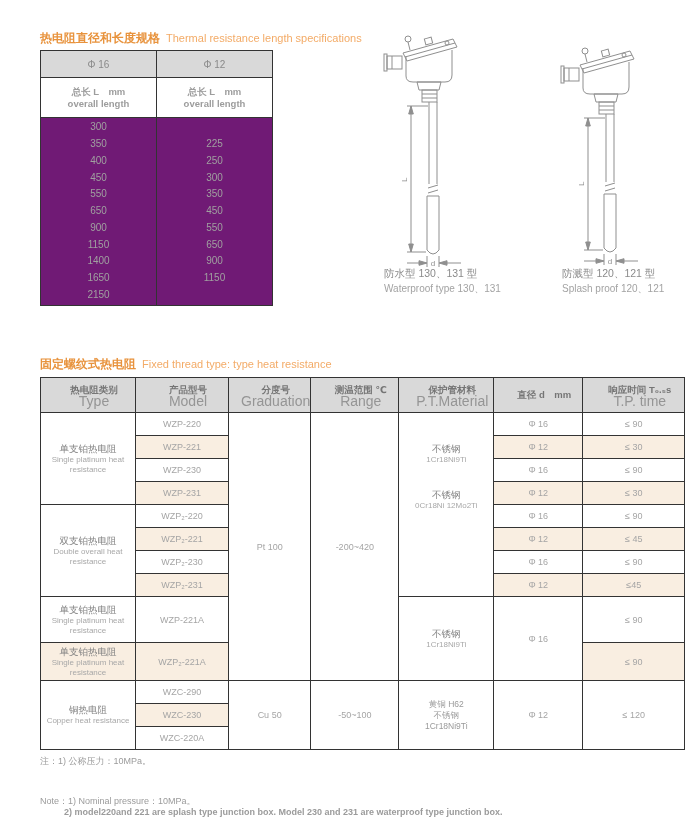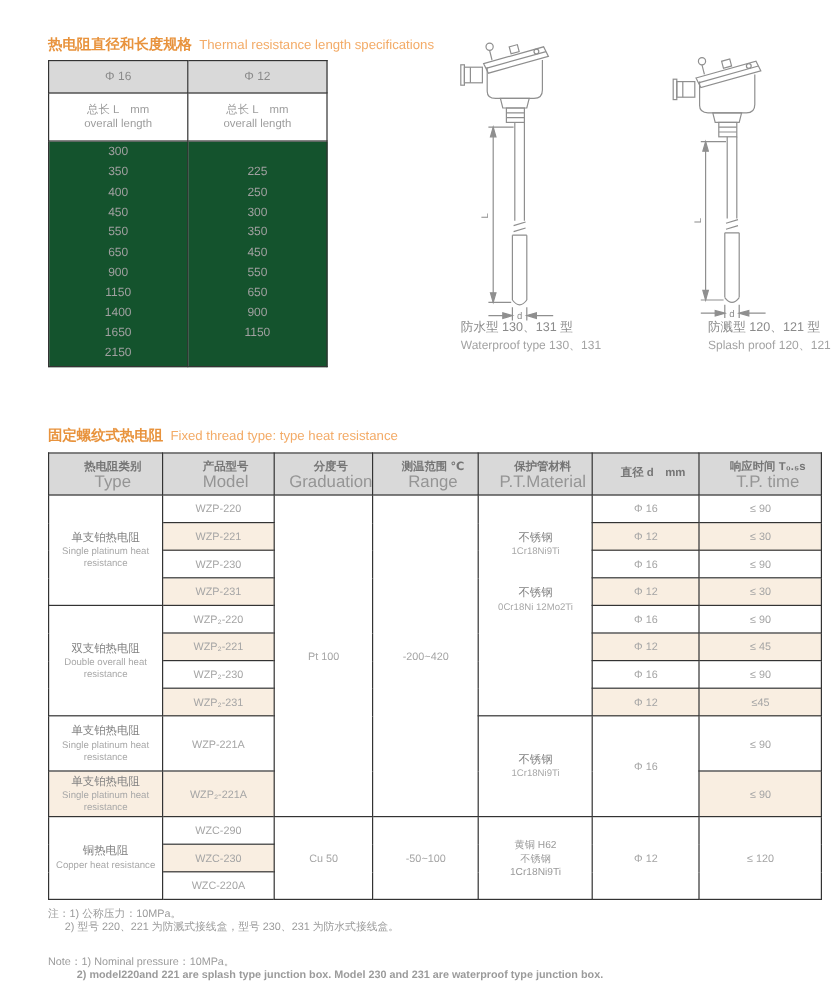--- a/index.html
+++ b/index.html
@@ -12,22 +12,22 @@
   
   .sec-title{position:absolute;left:40px;white-space:nowrap;}
   .sec-title .tzh{color:#e8933d;font-weight:bold;font-size:12px;}
   .sec-title .ten{color:#f3ab67;font-size:11px;margin-left:6px;}
 
   
   table{border-collapse:collapse;table-layout:fixed;}
   .t1{position:absolute;left:40px;top:50px;}
   .t1 td{border:1px solid #333;width:115px;text-align:center;vertical-align:middle;padding:0;}
   .t1 .hrow td{height:26px;background:#d9d9d9;color:#8a8a8a;font-size:10px;}
-  .t1 .srow td{height:39px;background:#fff;color:#9d9d9d;font-size:9.5px;line-height:12px;}
-  .t1 .brow td{height:187px;background:#14532d;}
+  .t1 .srow td{height:39px;background:#fff;color:#9d9d9d;font-size:9.5px;line-height:12px;font-weight:bold;}
+  .t1 .brow td{height:187px;background:#701a75;}
   .t1 .vals{white-space:pre-line;font-size:10px;line-height:16.8px;color:#a0a0a0;}
 
   
   .probe{position:absolute;}
   .probe text{fill:#8f8f8f;font-size:8px;font-family:"Liberation Sans","DejaVu Sans",sans-serif;}
   .cap{position:absolute;font-size:10.5px;color:#8b8b8b;line-height:15px;white-space:nowrap;}
   .cap .cen{font-size:10px;color:#a3a3a3;}
 
   
   .t2{position:absolute;left:40px;top:377px;}
@@ -177,21 +177,21 @@
     <polygon points="44,223 36,220.7 36,225.3"></polygon>
     <polygon points="56,223 64,220.7 64,225.3"></polygon>
     <text x="50" y="226" text-anchor="middle" stroke="none">d</text>
   </g>
 </svg>
 
 <div class="cap" style="left:384px;top:266px;">
   <div>防水型 130、131 型</div>
   <div class="cen">Waterproof type 130、131</div>
 </div>
-<div class="cap" style="left:562px;top:266px;margin-left:28px;">
+<div class="cap" style="left:562px;top:266px;">
   <div>防溅型 120、121 型</div>
   <div class="cen">Splash proof 120、121</div>
 </div>
 
 <div class="sec-title" style="top:354px;">
   <span class="tzh">固定螺纹式热电阻</span><span class="ten">Fixed thread type: type heat resistance</span>
 </div>
 
 <table class="t2">
   <colgroup>
@@ -338,18 +338,17 @@
     <td class="val cr">WZC-230</td>
   </tr>
   <tr class="rs">
     <td class="val">WZC-220A</td>
   </tr>
 </tbody>
   </table>
 
 <div class="note" style="top:756px;">
   <div>注：1) 公称压力：10MPa。</div>
-  <div class="l2">2) 型号 220、221 为防溅式接线盒，型号 230、231 为防水式接线盒。</div>
 </div>
 <div class="note note-en" style="top:796px;">
   <div>Note：1) Nominal pressure：10MPa。</div>
   <div class="l2">2) model220and 221 are splash type junction box. Model 230 and 231 are waterproof type junction box.</div>
 </div>
 
 </body></html>

